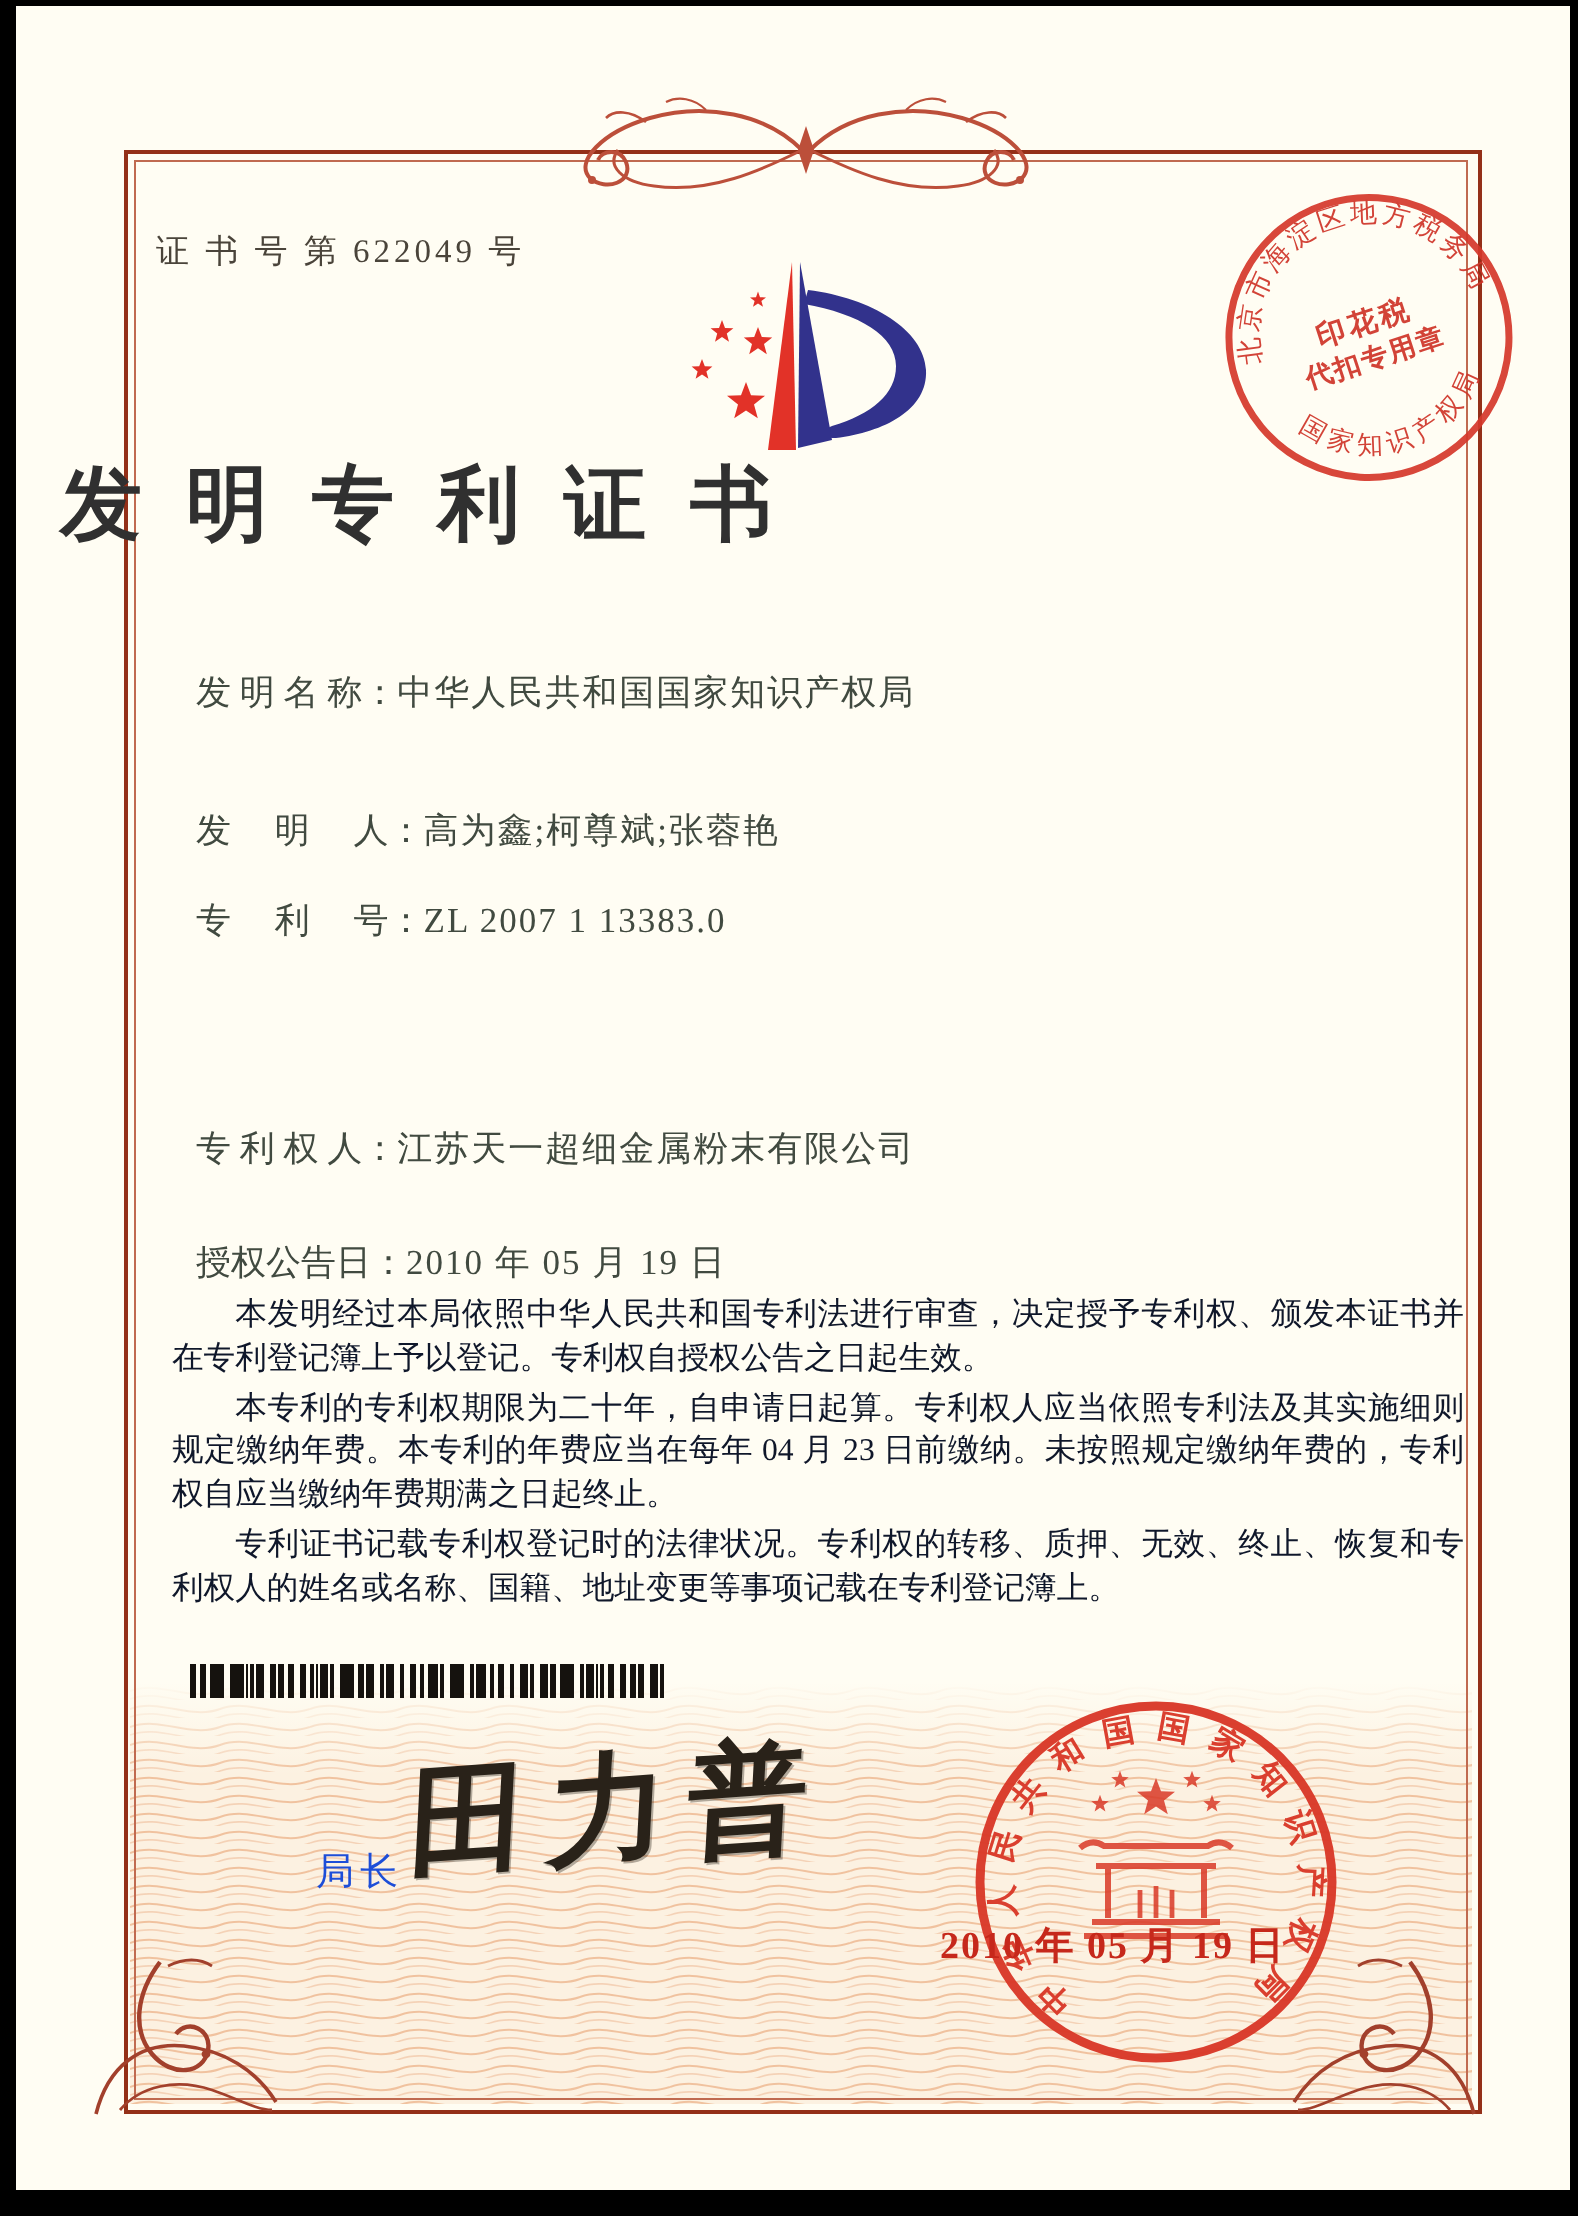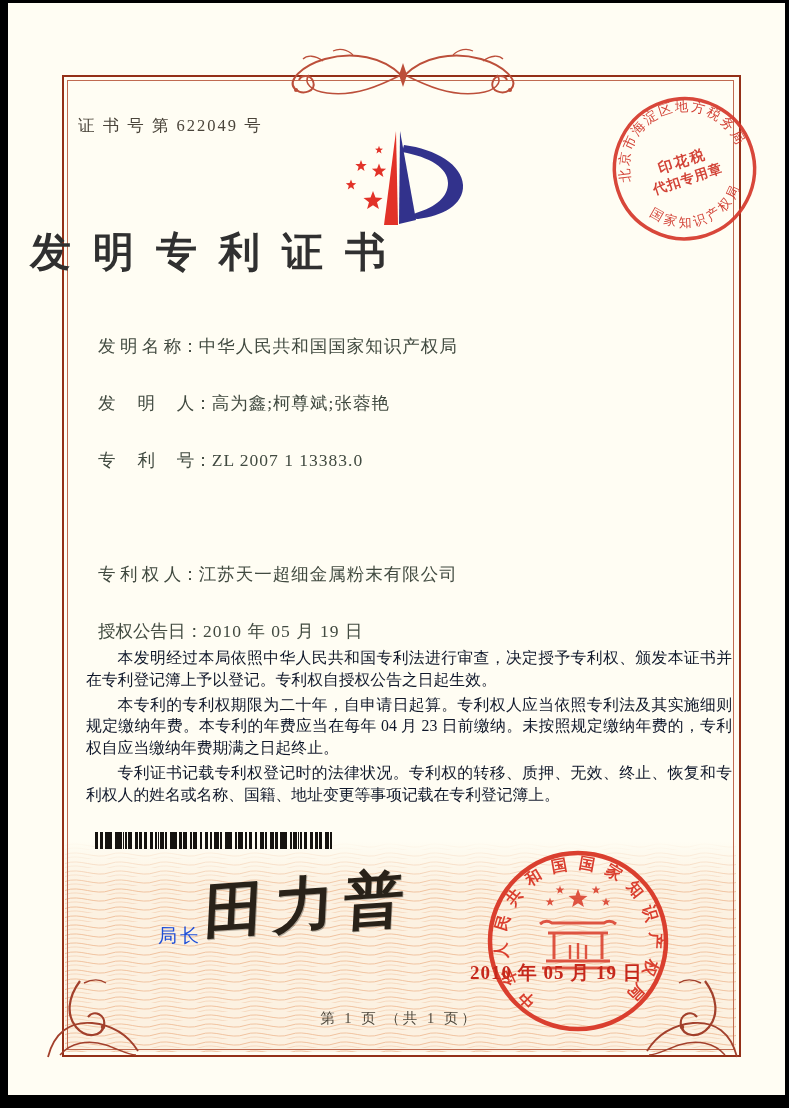--- a/index.html
+++ b/index.html
@@ -8,21 +8,21 @@
   .paper{position:absolute;left:8px;top:3px;width:777px;height:1092px;background:#fffdf3;}
   .abs{position:absolute;}
   
   .frame-outer{left:54px;top:72px;width:675px;height:978px;border:2px solid #943018;}
   .frame-inner{left:59px;top:77px;width:665px;height:968px;border:1px solid #c06a50;}
   .cert-no{left:70px;top:112px;font-size:16.5px;color:#4a443a;letter-spacing:2px;}
   .title{left:0;top:222px;width:777px;font-size:41px;font-weight:600;
          color:#303030;letter-spacing:22px;text-indent:22px;}
   .field{left:90px;font-size:17.5px;color:#414a40;white-space:nowrap;}
   .field .val{letter-spacing:1px;}
-  .f0{top:331px}.f1{top:388px}.f2{top:445px}.f3{top:502px}.f4{top:559px}.f5{top:616px}
+  .f0{top:331px}.f1{top:400px}.f2{top:445px}.f3{top:502px}.f4{top:559px}.f5{top:616px}
   .bodytext{left:78px;top:644px;width:646px;font-size:15.8px;line-height:21.8px;
             color:#0f172a;text-align:justify;}
   .bodytext p{margin:0 0 3px 0;text-indent:2em;}
   .barcode{left:87px;top:829px;width:237px;height:17px;
     background-image:
       repeating-linear-gradient(90deg,#15120e 0 2px,rgba(0,0,0,0) 2px 5px),
       repeating-linear-gradient(90deg,#15120e 0 1px,rgba(0,0,0,0) 1px 7px),
       repeating-linear-gradient(90deg,#15120e 0 3px,rgba(0,0,0,0) 3px 11px);}
   .sig-label{left:150px;top:920px;font-size:19px;color:#1d4ed8;letter-spacing:3px;}
   .sig-name{left:196px;top:862px;font-size:60px;font-weight:700;color:#292219;
@@ -173,16 +173,15 @@
         <path d="M78,92 L78,118 M126,92 L126,118"></path>
         <path d="M94,118 L94,104 M110,118 L110,104 M102,118 L102,102" stroke-width="2.4"></path>
         <path d="M70,120 L134,120"></path>
         <path d="M66,127 L138,127"></path>
       </g>
     </g>
   </svg>
 
   <div class="abs stamp-date">2010 年 05 月 19 日</div>
 
-  <div class="abs z3 footer">第 1 页 （共 1 页）</div>
 
  </div>
 </div>
 
 </body></html>

